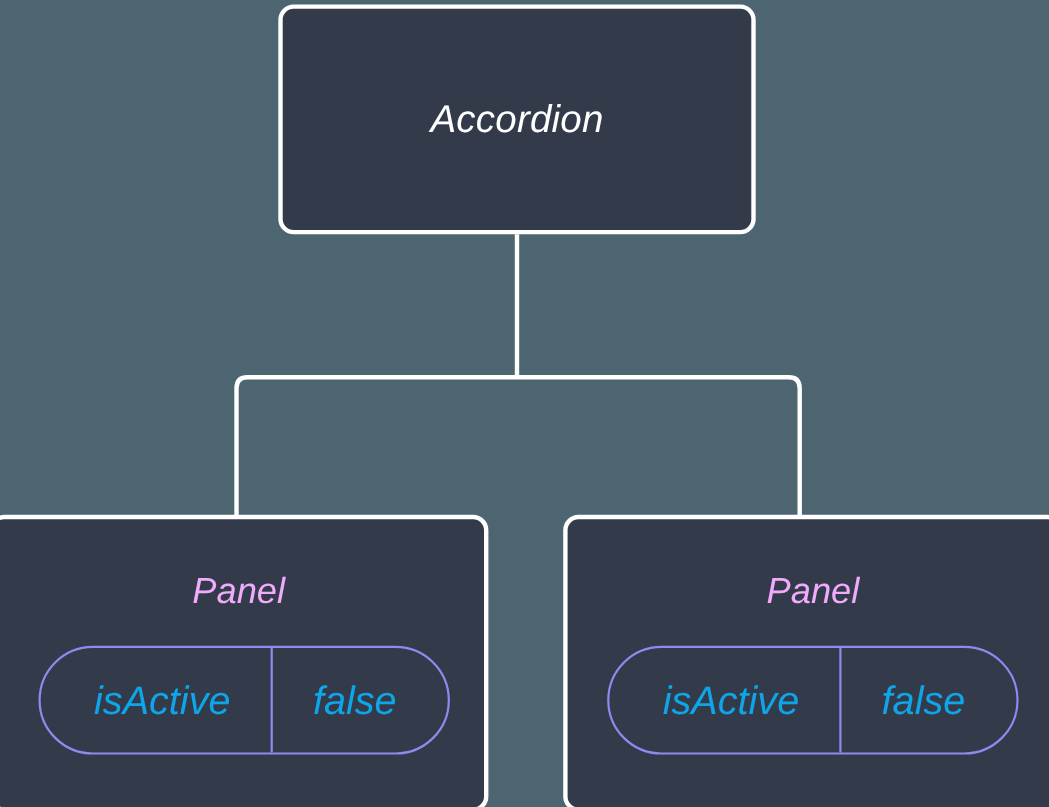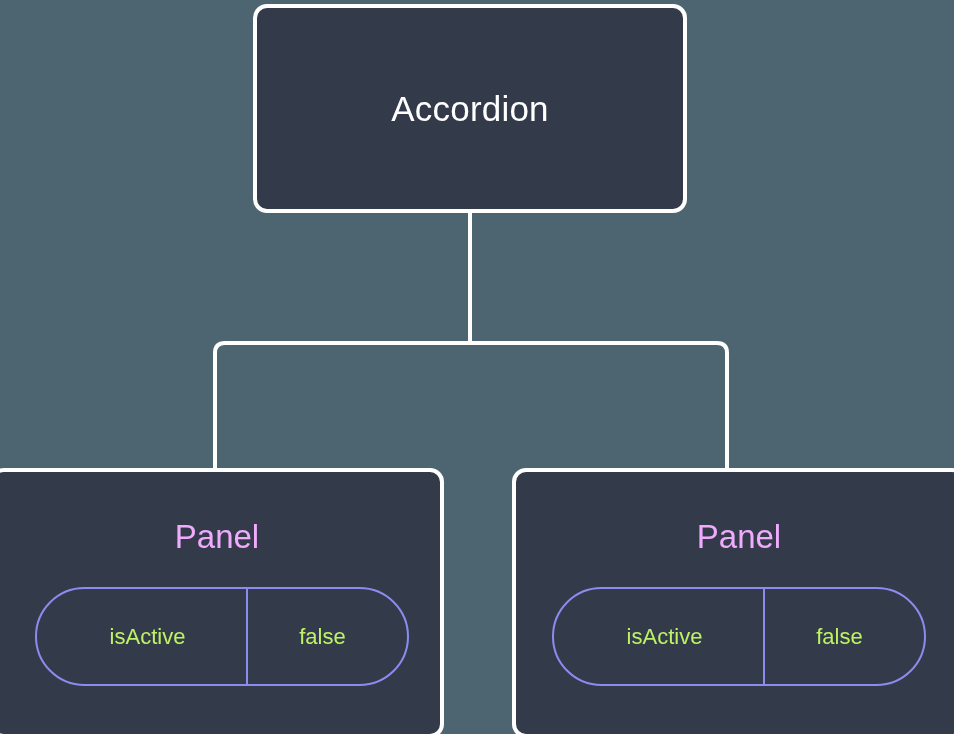--- a/index.html
+++ b/index.html
@@ -11,20 +11,21 @@
     height: 734px;
     background: #4c6570;
     font-family: "Liberation Sans", sans-serif;
     overflow: hidden;
   }
 
   #diagram-root {
     position: relative;
     width: 954px;
     height: 550px;
+    font-style: italic;
   }
 
   
   #edges {
     position: absolute;
     left: 0;
     top: 0;
     width: 954px;
     height: 734px;
     pointer-events: none;
@@ -92,23 +93,23 @@
     color: #8c8cf0;
   }
   #node-panel-0 .prop-pill { width: 374px; margin-left: 10px; }
   #node-panel-1 .prop-pill { width: 374px; margin-left: 0px; }
 
   .prop-key,
   .prop-value {
     display: flex;
     align-items: center;
     justify-content: center;
-    font-size: 22px;
+    font-size: 36px;
     line-height: 1;
-    color: #bef264;
+    color: #0ea5e9;
     box-sizing: border-box;
   }
   .prop-key {
     flex: 0 0 211px;
     padding-left: 12px;
     border-right: 2px solid #8c8cf0;
   }
   .prop-value {
     flex: 1 1 auto;
     padding-right: 10px;

